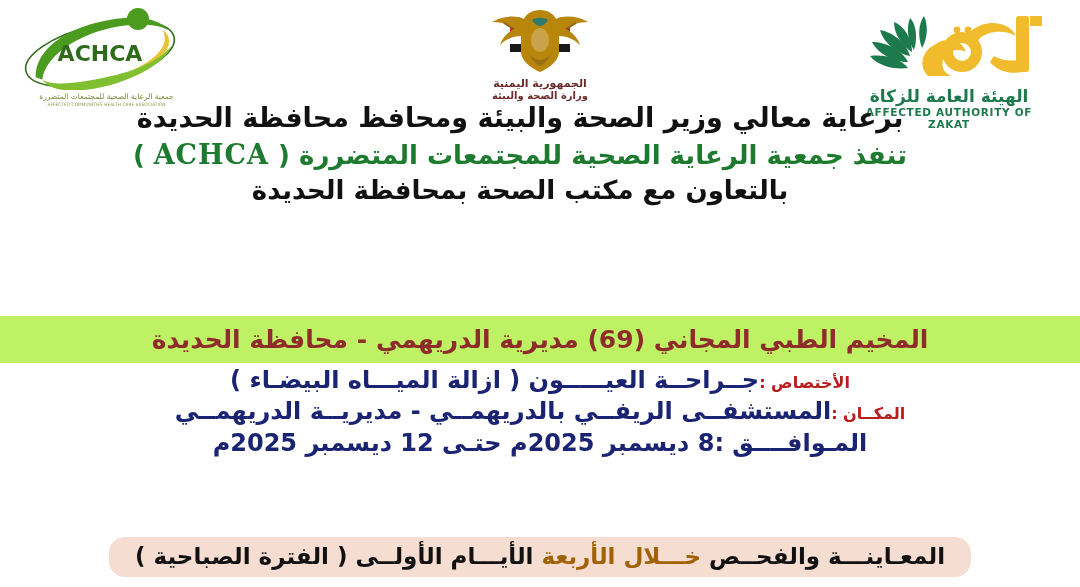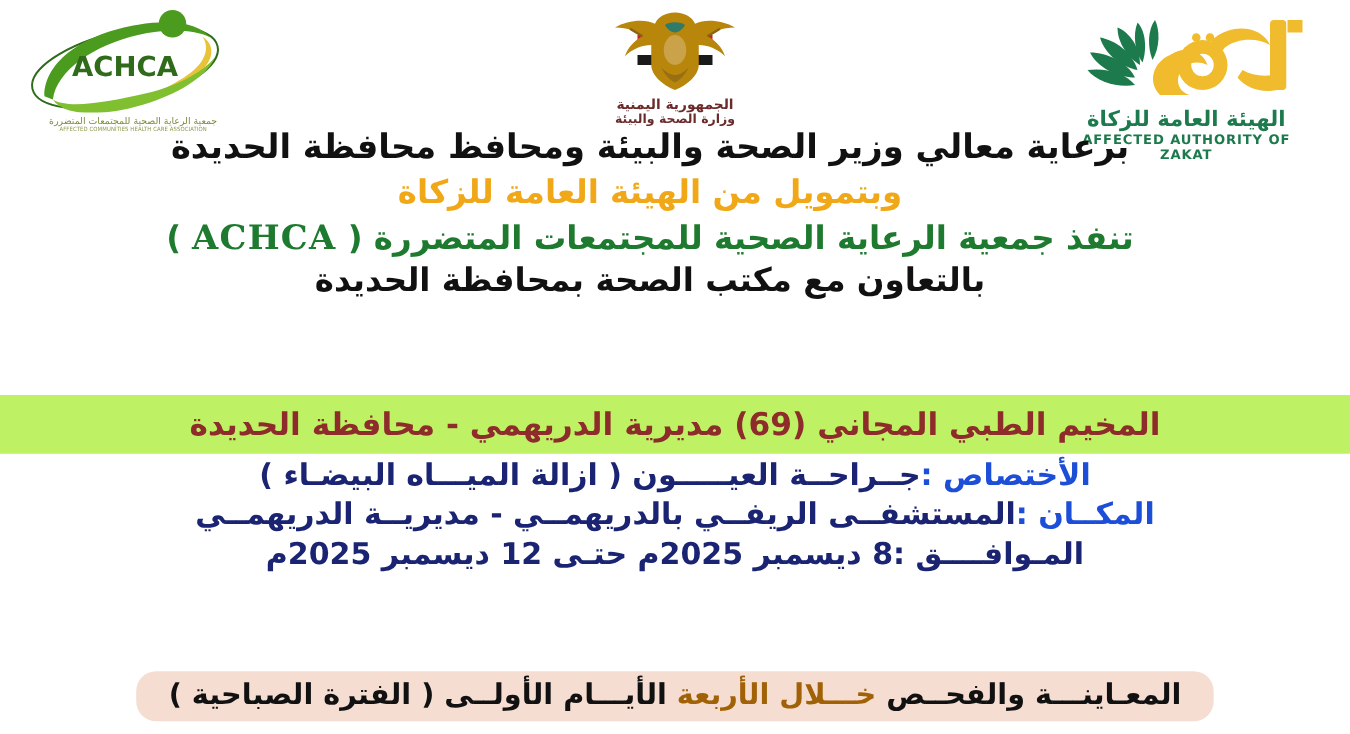--- a/index.html
+++ b/index.html
@@ -72,21 +72,21 @@
     background:#bef264; display:flex; align-items:center; justify-content:center;
   }
   .banner-text {
     direction:rtl; font-size:25px; font-weight:bold; color:#8e2b2b;
     letter-spacing:-.3px; white-space:nowrap;
   }
 
   
   .details { position:absolute; left:0; top:366px; width:1080px; direction:rtl; text-align:center; }
   .drow { white-space:nowrap; line-height:1.18; font-weight:bold; }
-  .lbl { color:#1d4ed8; font-size:24px; }
+  .lbl { color:#b91c1c; font-size:16px; }
   .val { color:#1a2472; font-size:24px; }
   .drow.r1 { font-size:24px; margin-bottom:3px; }
   .drow.r2 { margin-bottom:3px; }
   .drow.r3 { margin-bottom:1px; }
   .drow.r4 { margin-bottom:0; }
 
   
   .note {
     position:absolute; left:50%; transform:translateX(-50%); top:537px;
     background:#f6ddd2; border-radius:16px; padding:6px 26px 8px 26px;
@@ -159,21 +159,20 @@
           </g>
         </svg>
       </div>
       <div class="zakat-ar">الهيئة العامة للزكاة</div>
       <div class="zakat-en">AFFECTED AUTHORITY OF ZAKAT</div>
     </div>
   </div>
 
   <div class="headlines">
     <div class="hl hl1">برعاية معالي وزير الصحة والبيئة ومحافظ محافظة الحديدة</div>
-    <div class="hl hl2">وبتمويل من الهيئة العامة للزكاة</div>
     <div class="hl hl3"><span>تنفذ جمعية الرعاية الصحية للمجتمعات المتضررة ( </span><span class="lat">ACHCA</span><span> )</span></div>
     <div class="hl hl4">بالتعاون مع مكتب الصحة بمحافظة الحديدة</div>
   </div>
 
   <div class="banner">
     <div class="banner-text">المخيم الطبي المجاني (69) مديرية الدريهمي  -  محافظة الحديدة</div>
   </div>
 
   <div class="details">
     <div class="drow r1"><span class="lbl">الأختصاص :</span><span class="val">جــراحــة العيـــــون ( ازالة الميـــاه البيضـاء )</span></div>

